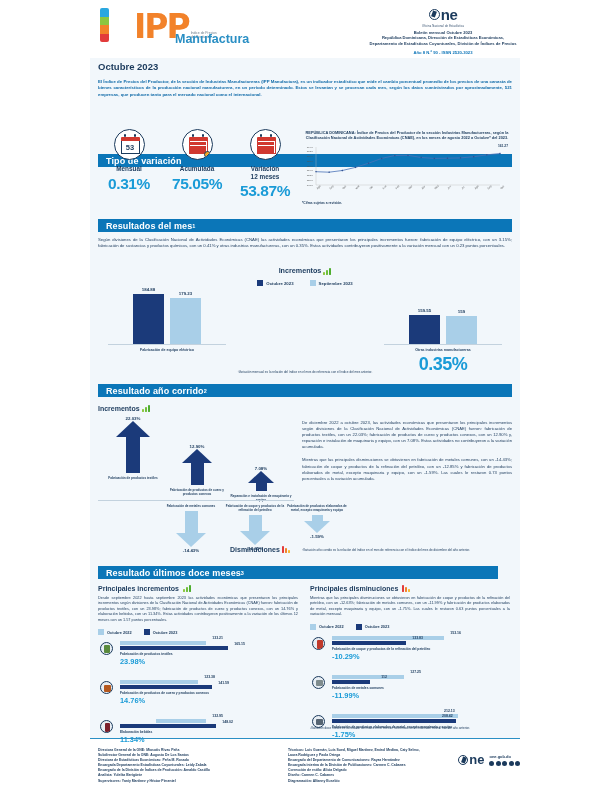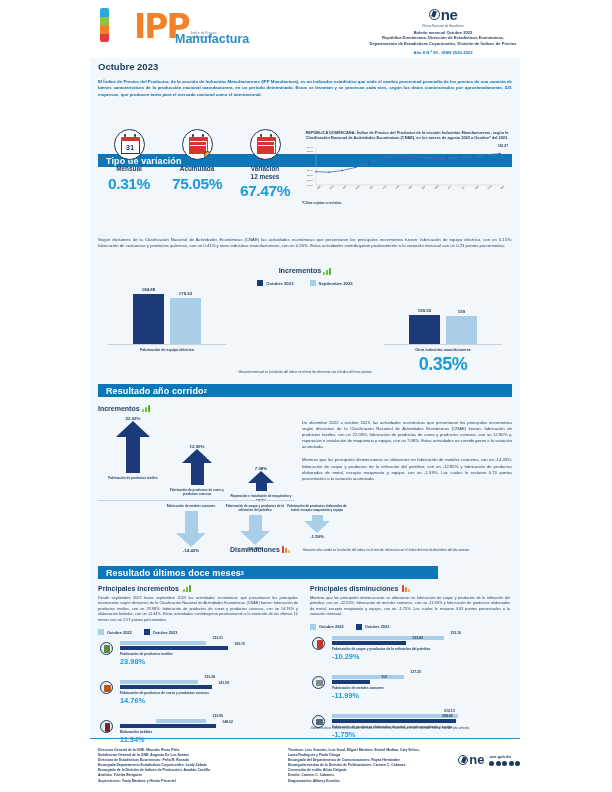--- a/index.html
+++ b/index.html
@@ -177,21 +177,21 @@
   </div>
 
   <div class="tv-card">
 
     <div class="tv-item" style="left:0;">
       <div class="cal-icon">
         <div class="cal-peg" style="left:9px"></div>
           <div class="cal-peg" style="left:19px"></div>
         <div class="cal-inner">
             <div class="cal-top"></div>
-            <div class="cal-body">31</div>
+            <div class="cal-body">53</div>
           </div>
       </div>
       <div class="tv-label">Mensual</div>
       <div class="tv-value">0.31%</div>
     </div>
 
     <div class="tv-item" style="left:68px;">
       <div class="cal-icon">
         <div class="cal-peg" style="left:9px"></div>
           <div class="cal-peg" style="left:19px"></div>
@@ -235,21 +235,21 @@
               <span></span>
               <span></span>
               <span></span>
               <span></span>
               <span></span>
             </div>
         </div>
       </div>
       <div class="tv-label">Variación</div>
       <div class="tv-label">12 meses</div>
-      <div class="tv-value">67.47%</div>
+      <div class="tv-value">53.87%</div>
     </div>
   </div>
 
   <div class="lc">
     <div class="lc-title">REPÚBLICA DOMINICANA: Índice de Precios del Productor de la sección Industrias Manufactureras, según la Clasificación Nacional de Actividades Económicas (CNAE), en los meses de agosto 2022 a Octubre* del 2023.</div>
     <div class="lc-plot">
       <div class="lc-end">161.27</div>
       <svg id="lc-svg" width="208" height="42" viewBox="0 0 208 42">
           <path d="M14 2 L14 40 L198 40" stroke="#bbb" fill="none" stroke-width="0.4"></path>
           <path d="M14.0 26.7 L27.1 27.2 L40.3 25.5 L53.4 22.4 L66.6 18.2 L79.7 13.4 L92.9 10.5 L106.0 10.3 L119.1 12.5 L132.3 13.4 L145.4 13.2 L158.6 12.9 L171.7 11.7 L184.9 9.8 L198.0 8.5" stroke="#4a72b8" fill="none" stroke-width="0.8"></path>
@@ -294,20 +294,24 @@
           <div class="xl" style="left: 145.429px; top: 43px;">Jun</div>
           <div class="xl" style="left: 158.571px; top: 43px;">Jul</div>
           <div class="xl" style="left: 171.714px; top: 43px;">Ago</div>
           <div class="xl" style="left: 184.857px; top: 43px;">Sep</div>
           <div class="xl" style="left: 198px; top: 43px;">Oct</div>
         </div>
     </div>
     <div class="lc-note">*Cifras sujetas a revisión.</div>
   </div>
 
+  <div class="sec-head" style="top:219px;width:414px;">
+    <span>Resultados del mes</span>
+      <sup>1</sup>
+  </div>
   <div class="rm-text">Según divisiones de la Clasificación Nacional de Actividades Económicas (CNAE) las actividades económicas que presentaron los principales incrementos fueron: fabricación de equipo eléctrico, con un 3.15%; fabricación de sustancias y productos químicos, con un 0.41% y otras industrias manufactureras, con un 0.35%. Estas actividades contribuyeron positivamente a la variación mensual con un 0.23 puntos porcentuales.</div>
 
   <div class="incr-title" style="left:90px;">
     <span>Incrementos</span>
     <span class="mini">
         <i style="height:3px;background:#8cc63f"></i>
         <i style="height:5px;background:#6fbf3a"></i>
         <i style="height:7px;background:#4fae2f"></i>
       </span>
   </div>
@@ -420,21 +424,21 @@
         <i style="height:3px;background:#f7b733"></i>
       </span>
   </div>
 
   <div class="ac-text">
     <p>De diciembre 2022 a octubre 2023, las actividades económicas que presentaron los principales incrementos según divisiones de la Clasificación Nacional de Actividades Económicas (CNAE) fueron: fabricación de productos textiles, con un 22.03%; fabricación de productos de cuero y productos conexos, con un 12.90% y, reparación e instalación de maquinaria y equipo, con un 7.08%. Estas actividades no contribuyeron a la variación acumulada.</p>
     <p style="margin-top:7px;">Mientras que las principales disminuciones se obtuvieron en  fabricación de metales comunes, con un -14.43%; fabricación de coque y productos  de la refinación del petróleo, con un -12.85% y fabricación de productos elaborados de metal, excepto maquinaria y equipo, con un -1.59%. Las cuales le restaron 0.73 puntos porcentuales a la variación acumulada.</p>
   </div>
   <div class="foot-note" style="left:302px;top:548px;width:210px;">²Variación año corrido es la relación del índice en el mes de referencia con el índice del mes de diciembre del año anterior.</div>
 
-  <div class="sec-head" style="top:566px;width:340px;">
+  <div class="sec-head" style="top:566px;width:400px;">
     <span>Resultado últimos doce meses</span>
       <sup>3</sup>
   </div>
 
   <div class="col" style="left:98px;top:584px;">
     <div class="col-title">
       <span>Principales incrementos</span>
       <span class="mini">
           <i style="height:3px;background:#8cc63f"></i>
           <i style="height:5px;background:#6fbf3a"></i>

